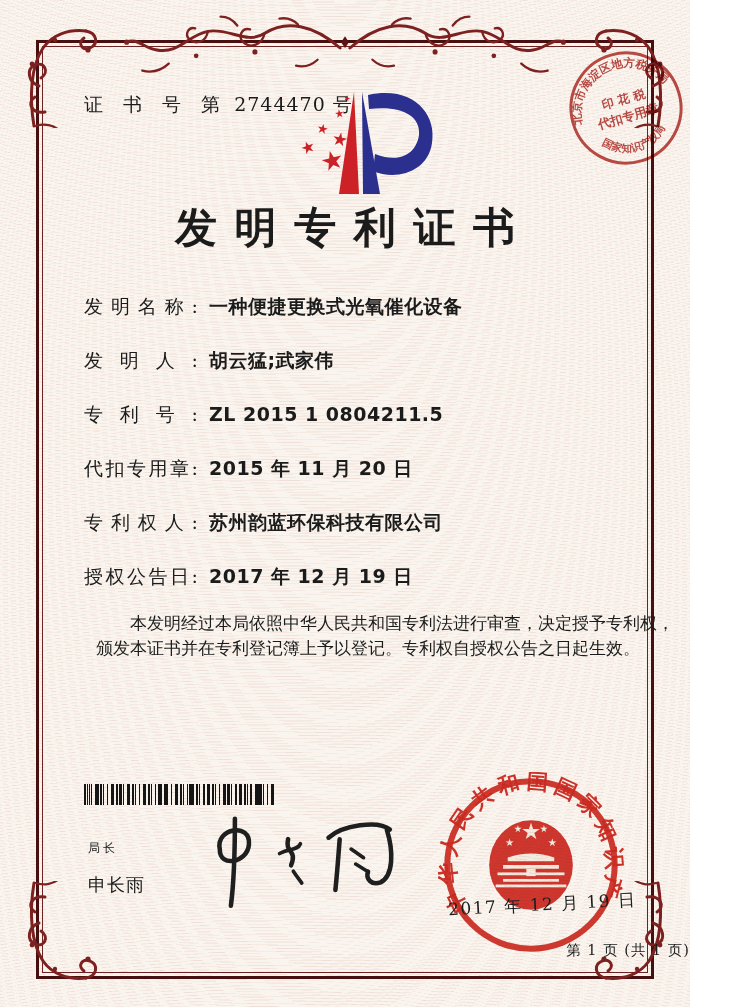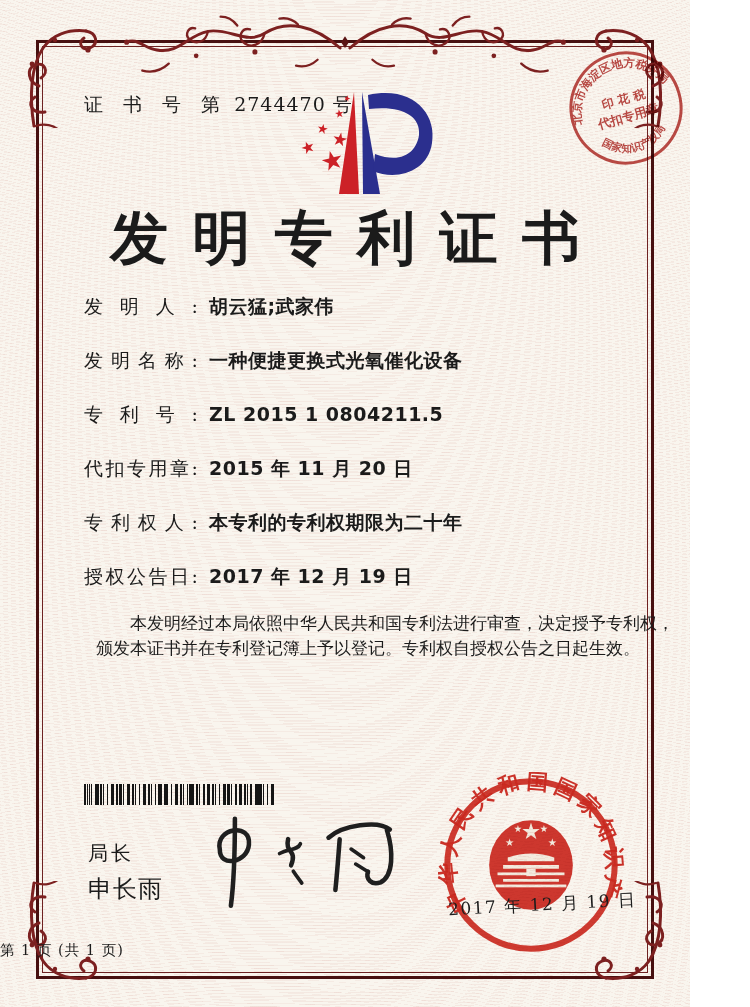--- a/index.html
+++ b/index.html
@@ -24,44 +24,44 @@
   .corner.bl{left:24px;bottom:16px;transform:scaleY(-1);}
   .corner.br{right:22px;bottom:16px;transform:scale(-1,-1);}
   .top-ornament{position:absolute;left:50%;top:8px;transform:translateX(-50%);width:470px;height:80px;}
   
   .cert-no{position:absolute;left:84px;top:92px;font-size:19px;letter-spacing:1px;}
   .cert-no .gap{letter-spacing:7px;}
   .logo{position:absolute;left:283px;top:80px;width:185px;height:122px;}
   .tax-stamp{position:absolute;left:566px;top:48px;width:120px;height:120px;transform:rotate(-16deg);opacity:.88;mix-blend-mode:multiply;}
   .doc-title{
     position:absolute;left:0;right:0;top:200px;text-align:center;
-    font-size:58px;font-weight:700;letter-spacing:0.42em;text-indent:0.42em;
+    font-size:42px;font-weight:700;letter-spacing:0.42em;text-indent:0.42em;
     font-family:"DejaVu Serif","Liberation Serif",serif;
   }
   
   .fields{position:absolute;left:84px;top:293px;right:64px;}
   .field-row{margin-bottom:27px;font-size:19px;line-height:27px;white-space:nowrap;}
   .field-label{display:inline-block;width:114px;text-align:justify;text-align-last:justify;vertical-align:top;}
   .field-value{margin-left:11px;font-family:"DejaVu Sans","Liberation Sans",sans-serif;font-weight:600;letter-spacing:0.5px;}
   
   .body-text{position:absolute;left:84px;top:599px;width:602px;font-size:17px;line-height:24.5px;text-align:justify;}
   .body-text p{margin:12px;text-indent:2em;}
   
   .barcode{
     position:absolute;left:84px;top:784px;width:190px;height:21px;
     background-image:
       repeating-linear-gradient(90deg,#151515 0 2px,transparent 2px 3px,#151515 3px 4px,transparent 4px 7px,#151515 7px 8px,transparent 8px 11px,#151515 11px 14px,transparent 14px 16px),
       repeating-linear-gradient(90deg,transparent 0 5px,#151515 5px 6px,transparent 6px 13px,#151515 13px 15px,transparent 15px 23px);
   }
-  .director-title{position:absolute;left:88px;top:840px;font-size:20px;letter-spacing:3px;}
-  .director-name{position:absolute;left:88px;top:873px;font-size:24px;letter-spacing:1px;}
+  .director-title{position:absolute;left:88px;top:840px;font-size:12px;letter-spacing:3px;}
+  .director-name{position:absolute;left:88px;top:873px;font-size:18px;letter-spacing:1px;}
   .signature{position:absolute;left:192px;top:810px;width:212px;height:102px;transform:rotate(-2deg);}
   .big-seal{position:absolute;left:438px;top:772px;width:186px;height:186px;mix-blend-mode:multiply;}
   .seal-date{position:absolute;left:448px;top:893px;width:200px;font-size:17px;letter-spacing:1.5px;transform:rotate(-3deg);color:#1d1d1d;}
-  .page-label{position:absolute;left:0;right:0;top:941px;text-align:left;font-size:14.5px;letter-spacing:1px;}
+  .page-label{position:absolute;left:0;right:0;top:941px;text-align:right;font-size:14.5px;letter-spacing:1px;}
   .defs-hidden{position:absolute;width:0;height:0;overflow:hidden;}
 </style>
 </head>
 <body>
 
 <svg class="defs-hidden" xmlns="http://www.w3.org/2000/svg" aria-hidden="true">
   <defs>
     <g id="corner-flourish" fill="none" stroke="#7c2020" stroke-width="3" stroke-linecap="round">
       <path d="M10,108 C5,78 7,48 19,30 C28,17 44,11 62,13"></path>
       <path d="M62,13 c11,2 13,13 4,17 c-8,3 -13,-5 -6,-10"></path>
@@ -145,33 +145,33 @@
       <textPath href="#taxArcBot" startOffset="8">国家知识产权局</textPath>
     </text>
     <text x="60" y="55" font-size="12" fill="#b43430" font-weight="700" text-anchor="middle">印 花 税</text>
     <text x="60" y="73" font-size="12.5" fill="#b43430" font-weight="700" text-anchor="middle">代扣专用章</text>
   </svg>
 
   <div class="doc-title">发明专利证书</div>
 
   <div class="fields">
     <div class="field-row">
+      <span class="field-label">发明名称:</span><span class="field-value">一种便捷更换式光氧催化设备</span>
+    </div>
+    <div class="field-row">
       <span class="field-label">发明人:</span><span class="field-value">胡云猛;武家伟</span>
     </div>
     <div class="field-row">
-      <span class="field-label">发明名称:</span><span class="field-value">一种便捷更换式光氧催化设备</span>
-    </div>
-    <div class="field-row">
       <span class="field-label">专利号:</span><span class="field-value">ZL 2015 1 0804211.5</span>
     </div>
     <div class="field-row">
       <span class="field-label">代扣专用章:</span><span class="field-value">2015 年 11 月 20 日</span>
     </div>
     <div class="field-row">
-      <span class="field-label">专利权人:</span><span class="field-value">本专利的专利权期限为二十年</span>
+      <span class="field-label">专利权人:</span><span class="field-value">苏州韵蓝环保科技有限公司</span>
     </div>
     <div class="field-row">
       <span class="field-label">授权公告日:</span><span class="field-value">2017 年 12 月 19 日</span>
     </div>
   </div>
 
   <div class="body-text">
     <p>本发明经过本局依照中华人民共和国专利法进行审查，决定授予专利权，颁发本证书并在专利登记簿上予以登记。专利权自授权公告之日起生效。</p>
   </div>
 

